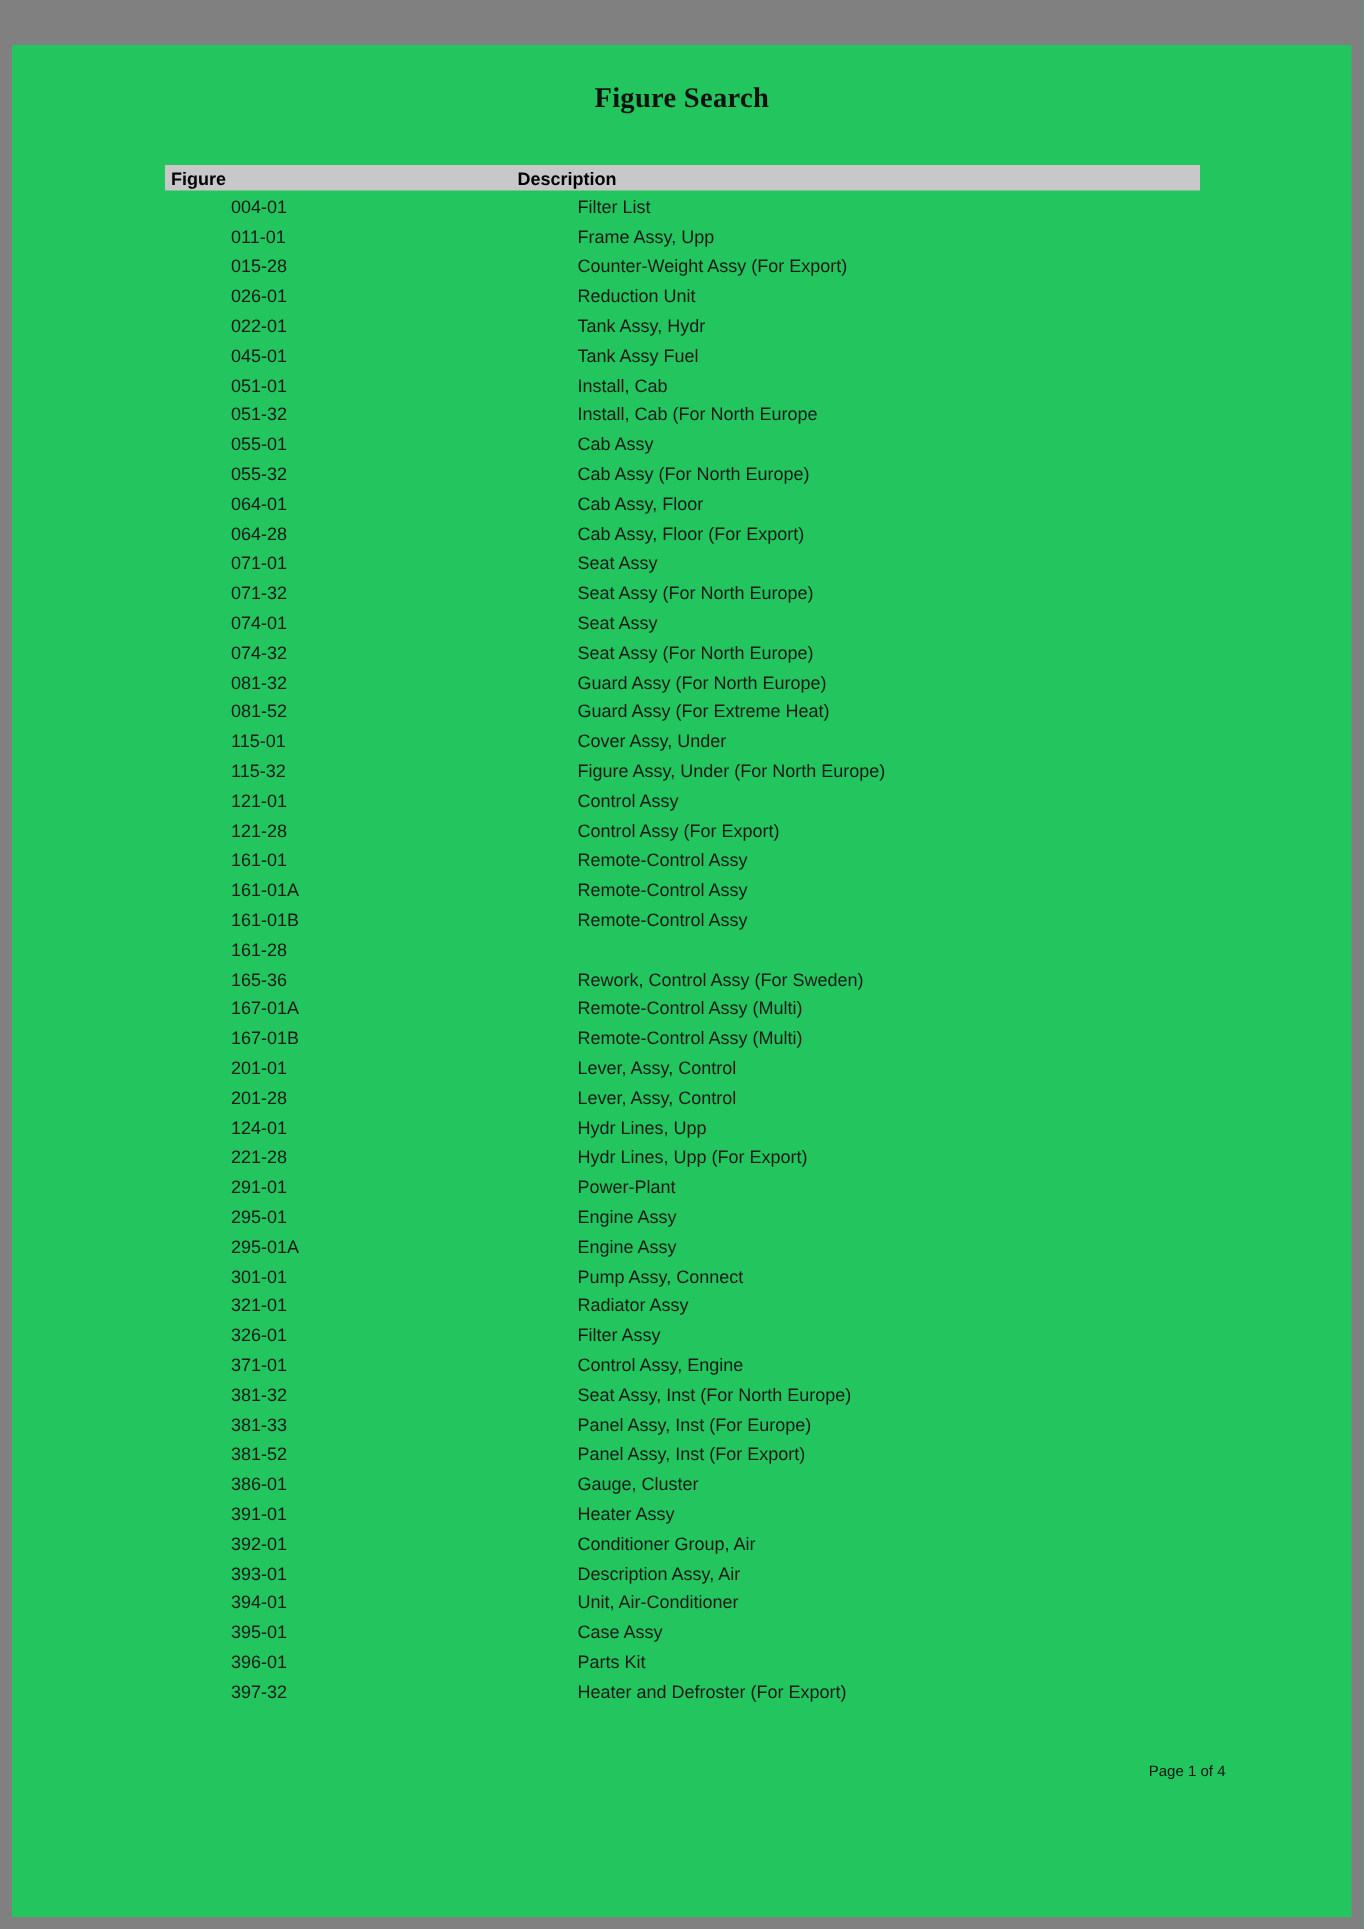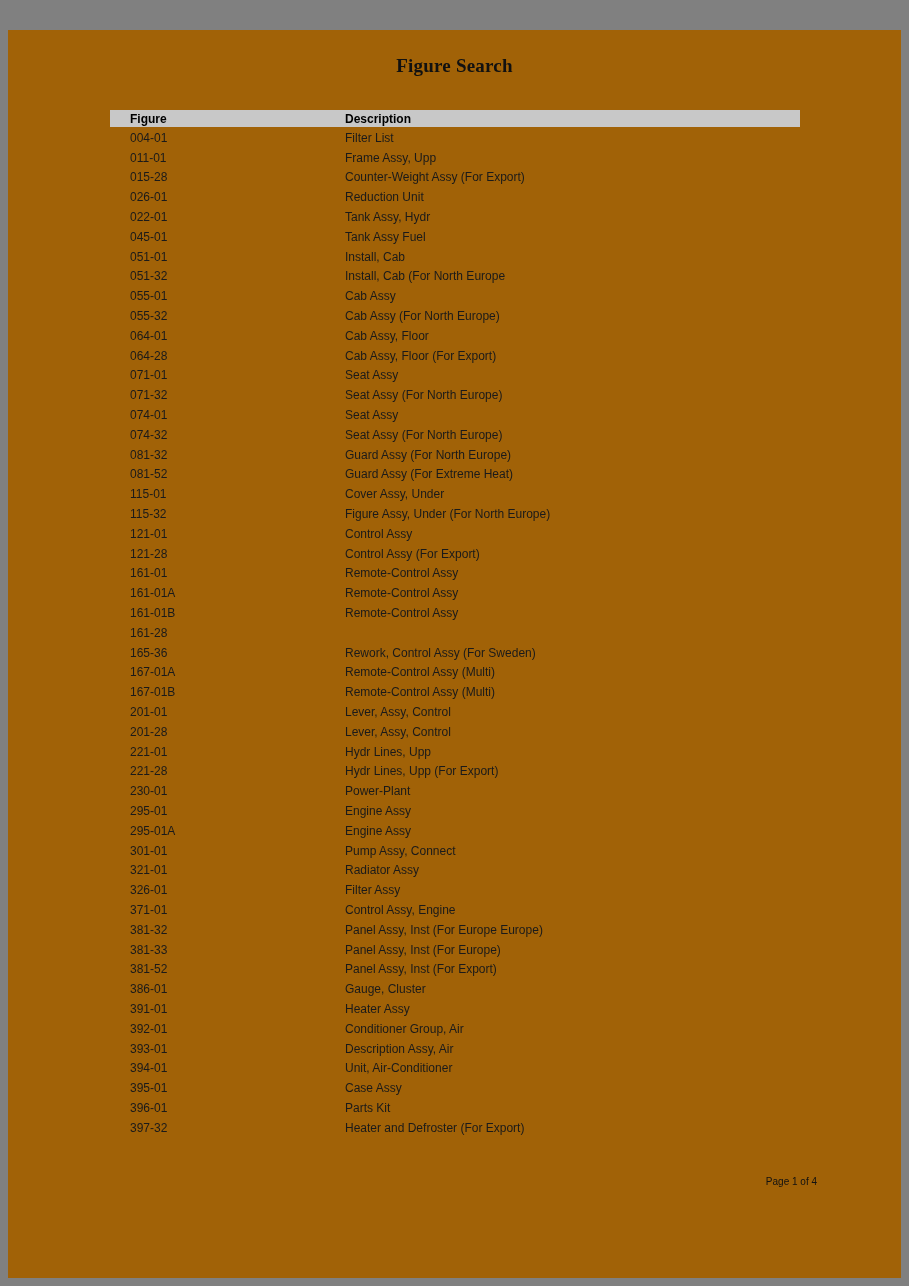--- a/index.html
+++ b/index.html
@@ -42,52 +42,53 @@
     height: 17px;
     background: #c8c8c8;
     display: flex;
     align-items: center;
     font-weight: bold;
     font-size: 12px;
     color: #000000;
   }
   .col-fig {
     width: 235px;
-    padding-left: 20px;
+    padding-left: 4px;
     flex: 0 0 235px;
     white-space: nowrap;
     overflow: hidden;
   }
   .col-desc {
     flex: 1;
     white-space: nowrap;
     overflow: hidden;
   }
   .table-body {
     margin-top: 1px;
+    margin-left: 40px;
   }
   .row {
     display: flex;
     height: 19.8px;
     align-items: center;
     font-size: 12px;
     color: #1a1a1a;
   }
   .footer {
     position: absolute;
     top: 1146px;
     right: 84px;
     font-size: 10px;
     color: #111111;
   }
 </style>
 </head>
 <body style="background: rgb(128, 128, 128);">
 
-<div class="page" style="background: #a16207;">
+<div class="page" style="background: #22c55e;">
 
   <div class="title">Figure Search</div>
 
   <div class="table">
     <div class="table-header" style="background: rgb(200, 200, 200);">
       <div class="col-fig">Figure</div>
       <div class="col-desc">Description</div>
     </div>
     <div class="table-body">
   <div class="row">
@@ -239,31 +240,31 @@
     <div class="col-fig">201-01</div>
     <div class="col-desc">Lever, Assy, Control</div>
   </div>
 
   <div class="row">
     <div class="col-fig">201-28</div>
     <div class="col-desc">Lever, Assy, Control</div>
   </div>
 
   <div class="row">
-    <div class="col-fig">221-01</div>
+    <div class="col-fig">124-01</div>
     <div class="col-desc">Hydr Lines, Upp</div>
   </div>
 
   <div class="row">
     <div class="col-fig">221-28</div>
     <div class="col-desc">Hydr Lines, Upp (For Export)</div>
   </div>
 
   <div class="row">
-    <div class="col-fig">230-01</div>
+    <div class="col-fig">291-01</div>
     <div class="col-desc">Power-Plant</div>
   </div>
 
   <div class="row">
     <div class="col-fig">295-01</div>
     <div class="col-desc">Engine Assy</div>
   </div>
 
   <div class="row">
     <div class="col-fig">295-01A</div>
@@ -285,21 +286,21 @@
     <div class="col-desc">Filter Assy</div>
   </div>
 
   <div class="row">
     <div class="col-fig">371-01</div>
     <div class="col-desc">Control Assy, Engine</div>
   </div>
 
   <div class="row">
     <div class="col-fig">381-32</div>
-    <div class="col-desc">Panel Assy, Inst (For Europe Europe)</div>
+    <div class="col-desc">Seat Assy, Inst (For North Europe)</div>
   </div>
 
   <div class="row">
     <div class="col-fig">381-33</div>
     <div class="col-desc">Panel Assy, Inst (For Europe)</div>
   </div>
 
   <div class="row">
     <div class="col-fig">381-52</div>
     <div class="col-desc">Panel Assy, Inst (For Export)</div>

